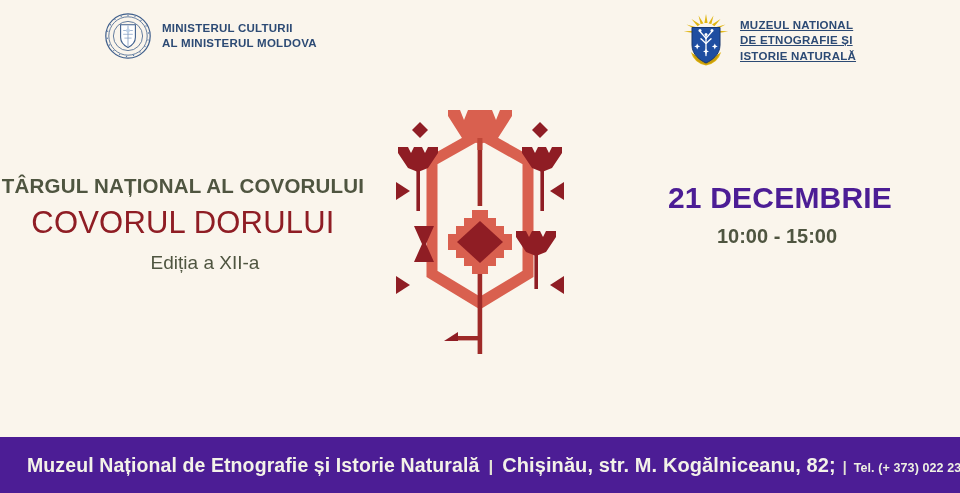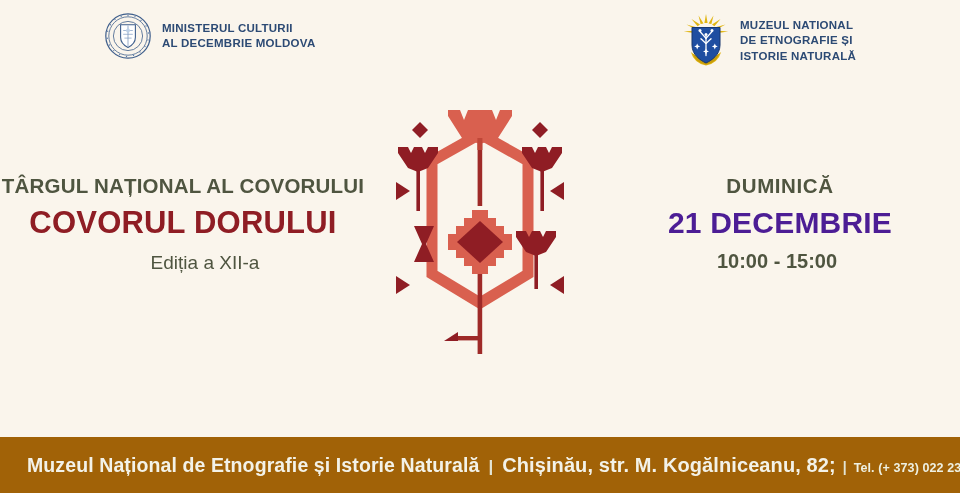--- a/index.html
+++ b/index.html
@@ -57,20 +57,21 @@
     white-space: nowrap;
   }
   .museum-text {
     margin-left: 9px;
     color: #2c4a74;
     font-size: 11.5px;
     font-weight: bold;
     line-height: 1.33;
     letter-spacing: 0.25px;
     white-space: nowrap;
+    text-decoration: underline;
   }
 
   
   .main {
     position: absolute;
     top: 88px;
     left: 0;
     width: 768px;
     height: 349px;
   }
@@ -86,21 +87,21 @@
     color: #4f5540;
     font-size: 20.5px;
     font-weight: bold;
     letter-spacing: 0.2px;
     line-height: 1.18;
     white-space: nowrap;
   }
   .event-title {
     color: #8f1d24;
     font-size: 31px;
-    font-weight: bold;
+    font-weight: normal;
     letter-spacing: 0.2px;
     line-height: 1.22;
     margin-top: 6px;
     white-space: nowrap;
   }
   .event-edition {
     color: #4f5540;
     font-size: 19px;
     font-weight: normal;
     line-height: 1.2;
@@ -151,21 +152,21 @@
     height: 266px;
   }
 
   
   .footer {
     position: absolute;
     left: 0;
     top: 437px;
     width: 960px;
     height: 56px;
-    background: #a16207;
+    background: #4c1d95;
     display: flex;
     align-items: center;
   }
   .footer-inner {
     display: flex;
     align-items: baseline;
     padding-left: 27px;
     white-space: nowrap;
   }
   .footer-name {
@@ -229,21 +230,21 @@
           <circle cx="11" cy="7.6" r="0.7"></circle>
             <circle cx="17.2" cy="4.3" r="0.7"></circle>
         </g>
         <path d="M16.6 12.8 h14.8 v12.5 c0 5.2 -4.1 8.6 -7.4 10.2 c-3.3 -1.6 -7.4 -5 -7.4 -10.2 z" fill="#ffffff" stroke="#3f5f8c" stroke-width="1.1"></path>
         <path d="M24 13.6 v20.8" stroke="#6d8ab2" stroke-width="0.7"></path>
         <path d="M19.2 18.5 h9.6 M19.2 22.3 h9.6 M20.4 26.1 h7.2" stroke="#7e9bc2" stroke-width="0.7"></path>
         <path d="M24 15.4 l2.4 3.2 l-2.4 3.2 l-2.4 -3.2 z" fill="#bdd0e6"></path>
       </svg>
       <div class="ministry-text">
         <div>MINISTERUL CULTURII</div>
-        <div>AL DECEMBRIE MOLDOVA</div>
+        <div>AL MINISTERUL MOLDOVA</div>
       </div>
     </div>
 
     <div class="logo-block logo-museum">
       <svg class="museum-mark" viewBox="0 0 50 58">
         <g fill="#e0b411">
           <path d="M25 2 L26.6 11 L23.4 11 Z"></path>
           <path d="M17.5 3.6 L22.5 11.4 L19.6 12 Z"></path>
           <path d="M32.5 3.6 L30.4 12 L27.5 11.4 Z"></path>
           <path d="M10.5 7 L19 12.6 L16.6 14.3 Z"></path>
@@ -348,21 +349,20 @@
                  L116 176 L100 176 L100 168 L92 168 L92 160 L84 160 L84 152
                  L76 152 L76 136 L84 136 L84 128 L92 128 L92 120 L100 120 Z" fill="#d9604f"></path>
         <path d="M108 123 L131 144 L108 165 L85 144 Z" fill="#8f1d24"></path>
       </g>
 
       <rect x="84" y="238" width="26" height="4.4" fill="#9e2a28"></rect>
       <path d="M72 243 L86 234 L86 243 Z" fill="#8f1d24"></path>
     </svg>
 
     <div class="right-block">
-      <div class="date-weekday">DUMINICĂ</div>
       <div class="date-main">21 DECEMBRIE</div>
       <div class="date-hours">10:00 - 15:00</div>
     </div>
   </div>
 
   <div class="footer">
     <div class="footer-inner">
       <span class="footer-name">Muzeul Național de Etnografie și Istorie Naturală</span>
       <span class="footer-sep">|</span>
       <span class="footer-addr">Chișinău, str. M. Kogălniceanu, 82;</span>

